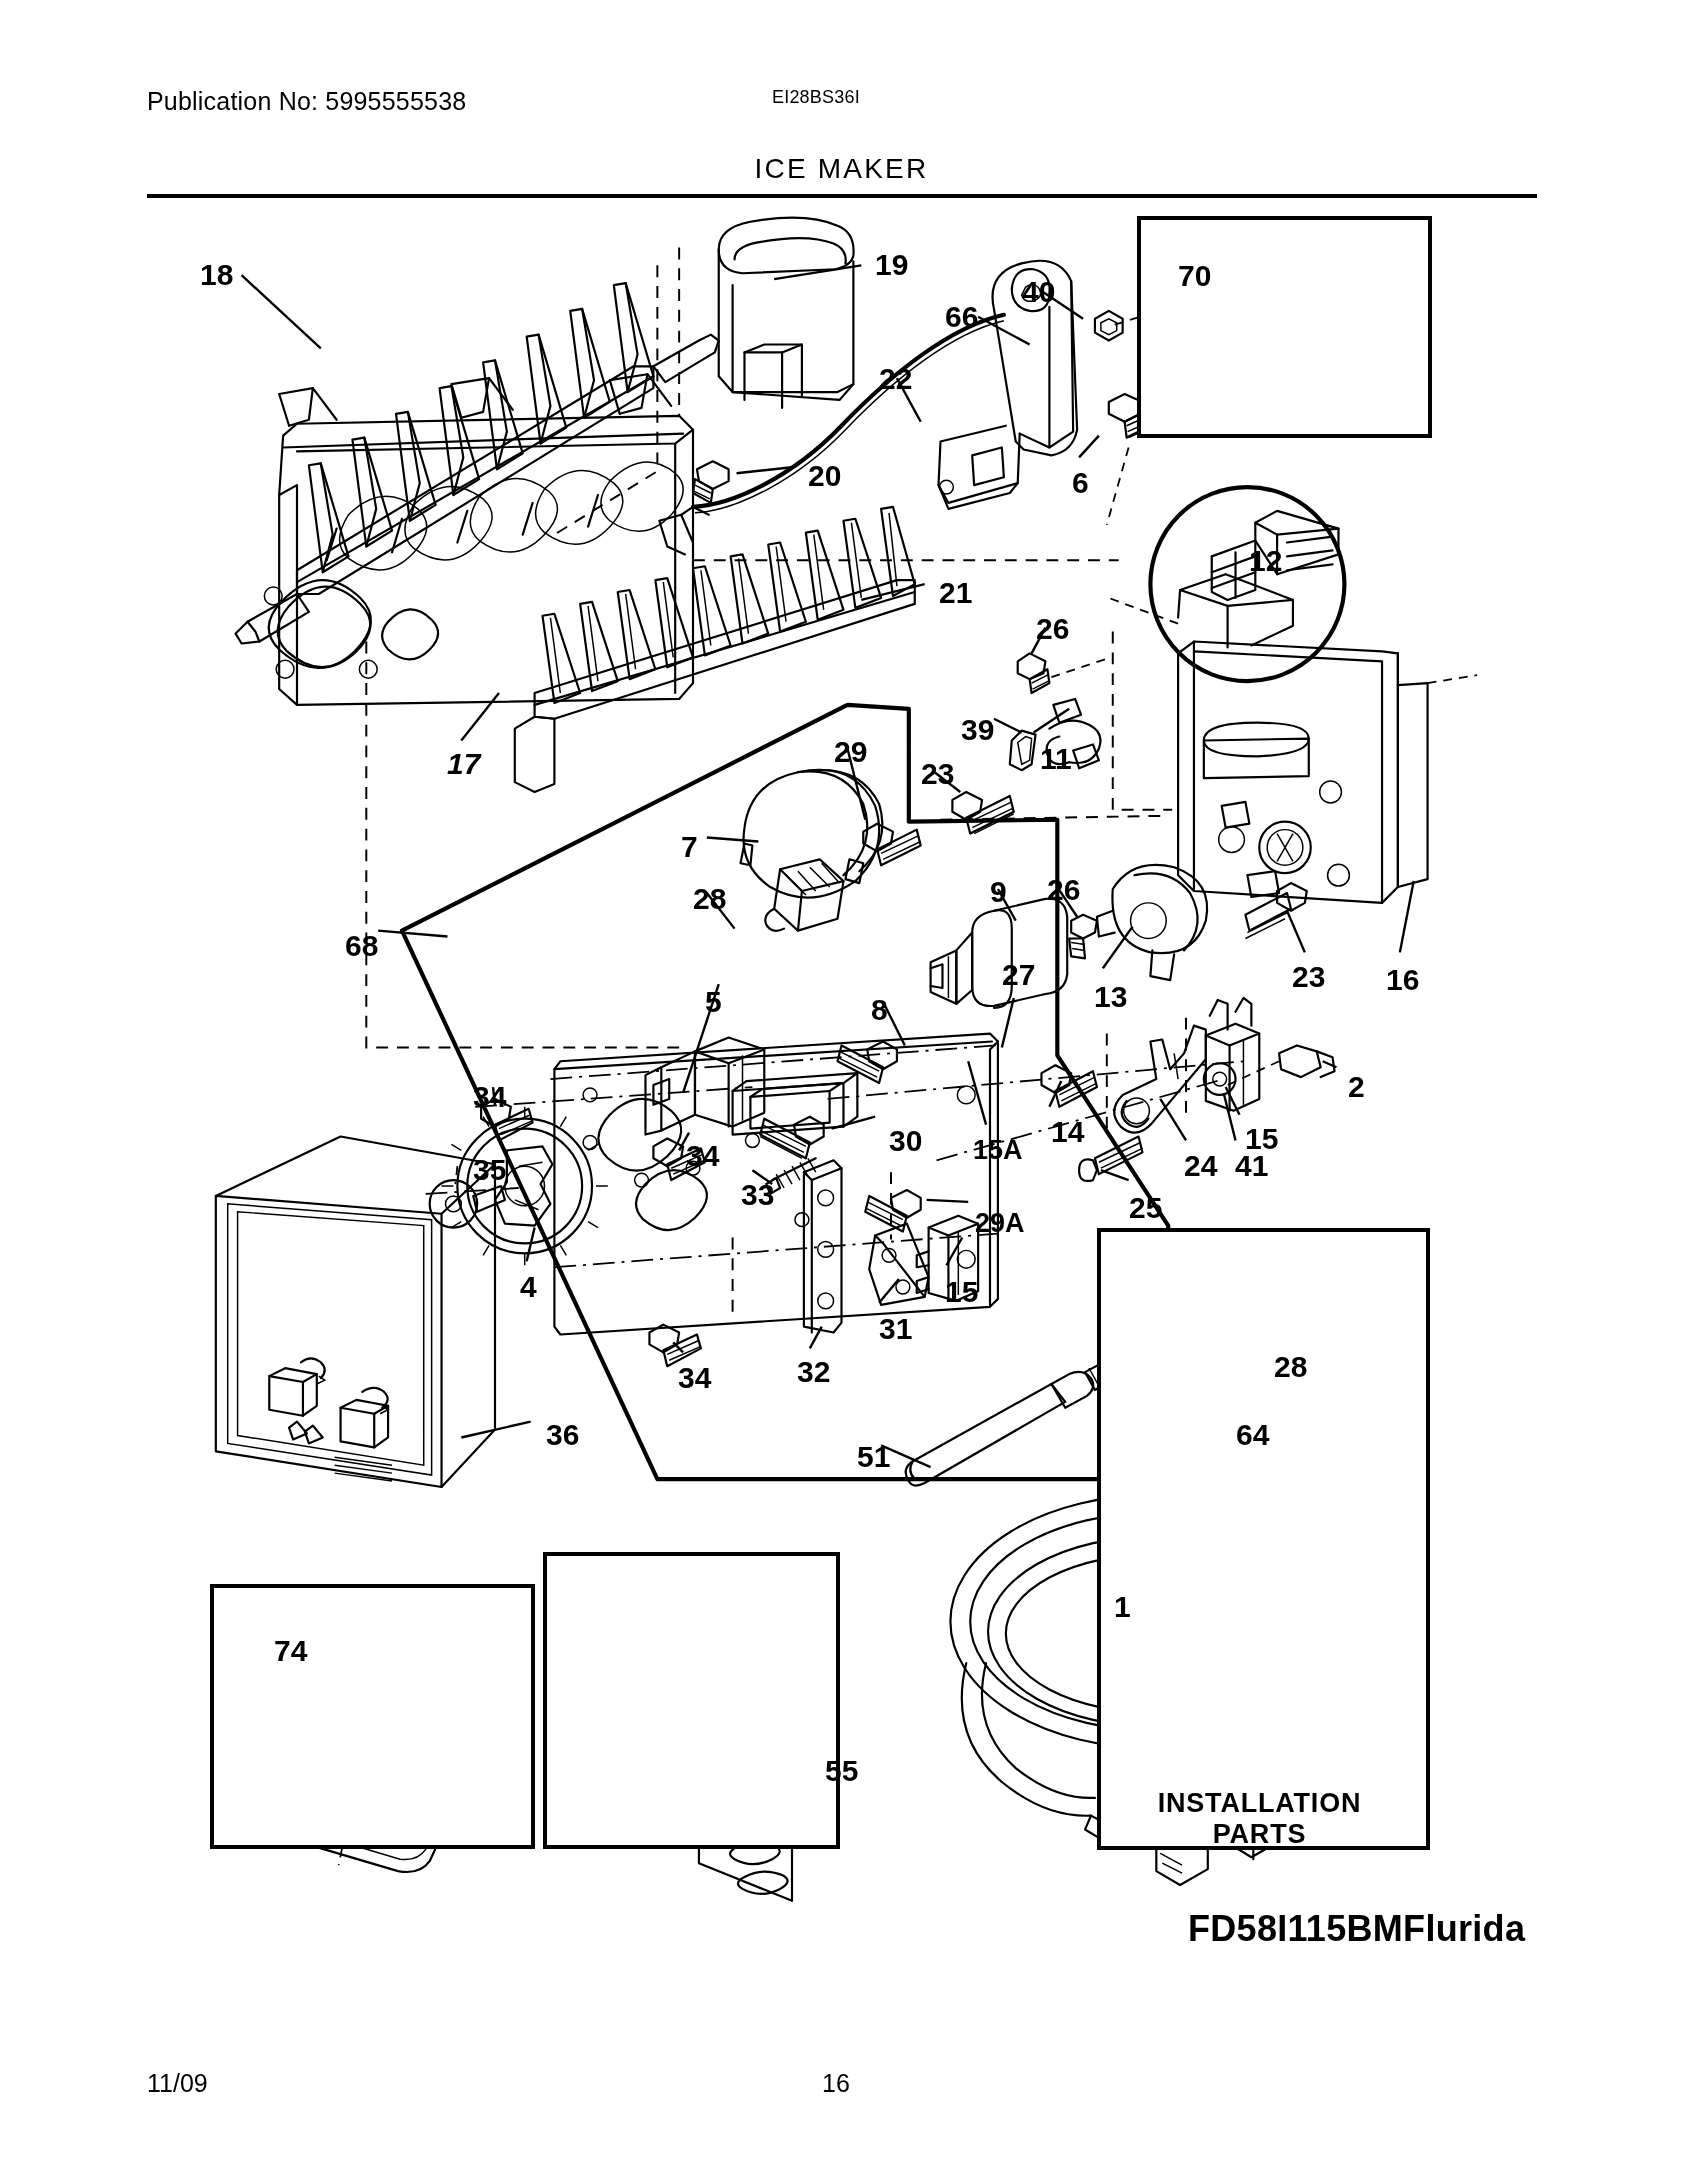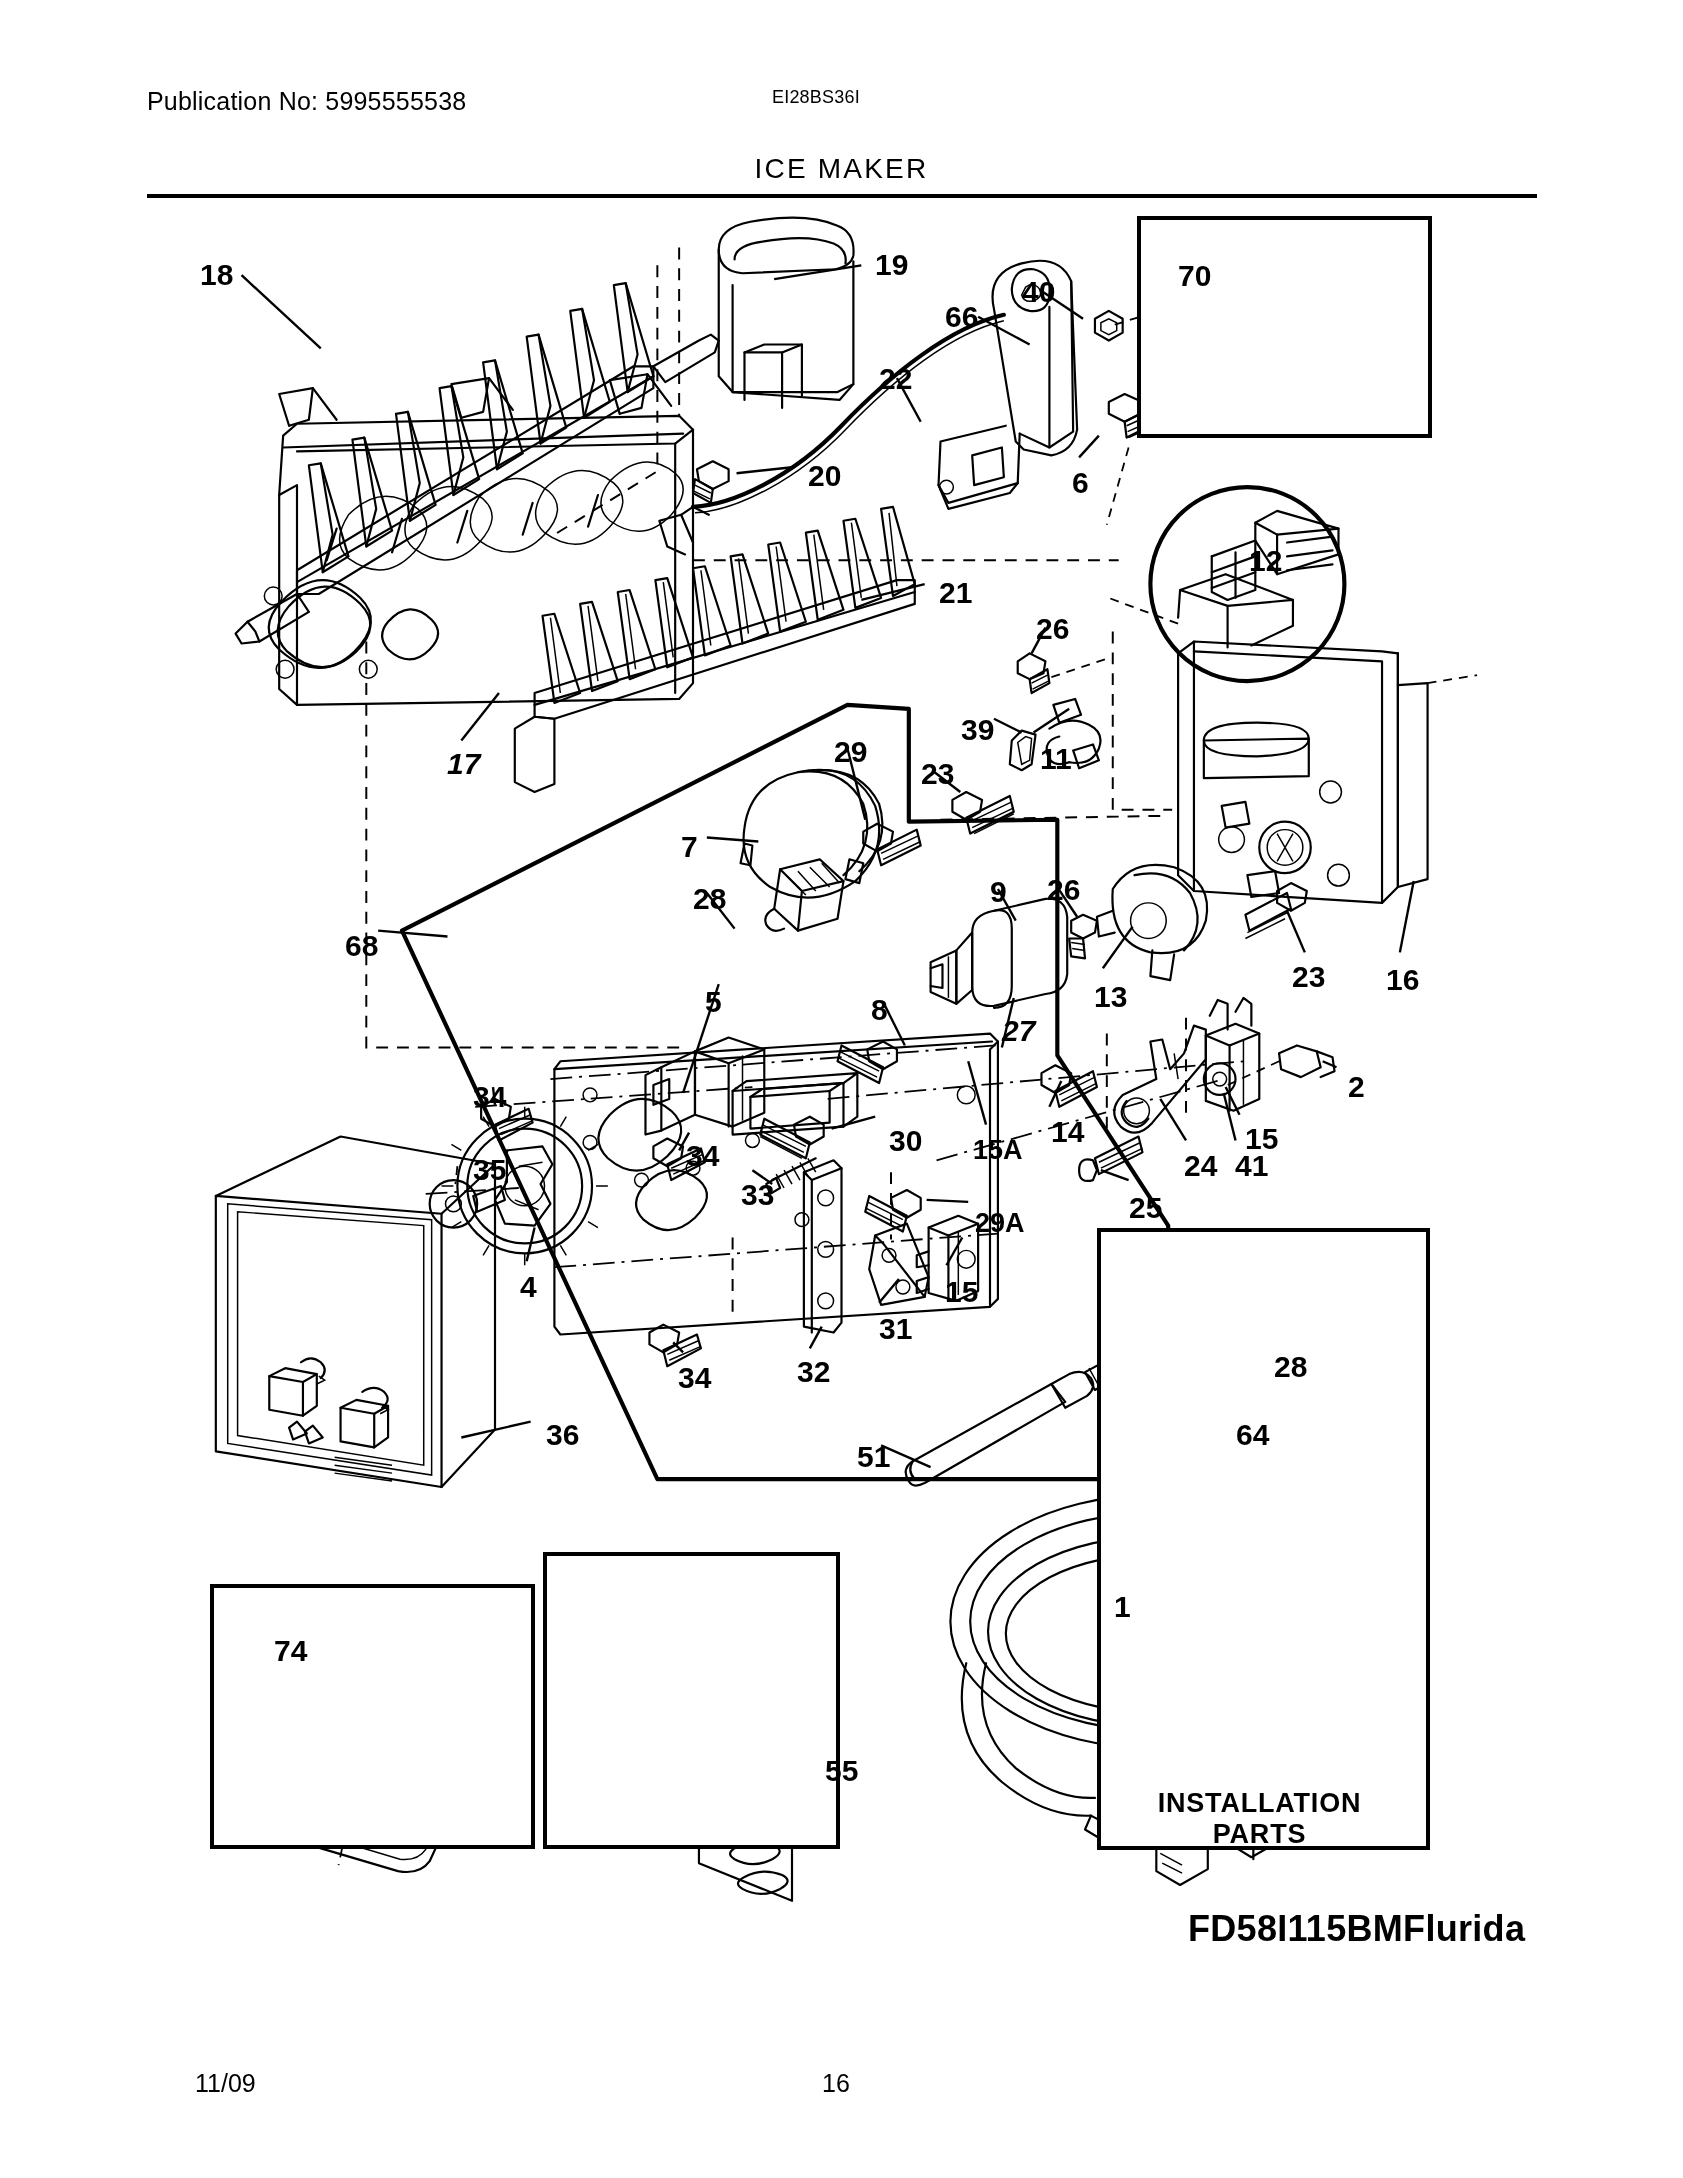--- a/index.html
+++ b/index.html
@@ -8,21 +8,21 @@
   .page{position:absolute;inset:0;}
 
   
   .pub-no{position:absolute;left:147px;top:87px;font-size:25px;letter-spacing:0.2px;}
   .model{position:absolute;left:772px;top:87px;font-size:18px;letter-spacing:0.2px;}
   .sheet-title{position:absolute;left:0;right:0;top:153px;text-align:center;
                font-size:28px;letter-spacing:2.2px;}
   .rule{position:absolute;left:147px;width:1390px;top:194px;height:4px;background:#000;}
 
   
-  .foot-date{position:absolute;left:147px;top:2069px;font-size:25px;margin-left:48px;}
+  .foot-date{position:absolute;left:147px;top:2069px;font-size:25px;}
   .foot-page{position:absolute;left:822px;top:2069px;font-size:25px;}
   .fd-code{position:absolute;left:1188px;top:1866px;font-size:36px;font-weight:bold;
            letter-spacing:0.3px;margin-top:42px;}
 
   
   .inset-box{position:absolute;border:4px solid #000;box-sizing:border-box;background:#fff;}
   .inset-70{left:1137px;top:216px;width:295px;height:222px;}
   .inset-74{left:210px;top:1584px;width:325px;height:265px;}
   .inset-55{left:543px;top:1552px;width:297px;height:297px;}
   .inset-install{left:1097px;top:1228px;width:333px;height:622px;}
@@ -646,21 +646,21 @@
       <div class="cal" style="left: 681px; top: 832px;">7</div>
       <div class="cal" style="left: 693px; top: 884px;">28</div>
       <div class="cal" style="left: 345px; top: 931px;">68</div>
       <div class="cal" style="left: 990px; top: 877px;">9</div>
       <div class="cal" style="left: 1047px; top: 875px;">26</div>
       <div class="cal" style="left: 1094px; top: 982px;">13</div>
       <div class="cal" style="left: 1292px; top: 962px;">23</div>
       <div class="cal" style="left: 1386px; top: 965px;">16</div>
       <div class="cal" style="left: 705px; top: 987px;">5</div>
       <div class="cal" style="left: 871px; top: 995px;">8</div>
-      <div class="cal" style="left: 1002px; top: 1016px; font-style: italic;">27</div>
+      <div class="cal" style="left: 1002px; top: 960px;">27</div>
       <div class="cal" style="left: 1348px; top: 1072px;">2</div>
       <div class="cal" style="left: 473px; top: 1082px;">34</div>
       <div class="cal" style="left: 686px; top: 1141px;">34</div>
       <div class="cal" style="left: 889px; top: 1126px;">30</div>
       <div class="cal sm" style="left: 973px; top: 1137px;">15A</div>
       <div class="cal" style="left: 1051px; top: 1117px;">14</div>
       <div class="cal" style="left: 1245px; top: 1124px;">15</div>
       <div class="cal" style="left: 473px; top: 1155px;">35</div>
       <div class="cal" style="left: 741px; top: 1180px;">33</div>
       <div class="cal" style="left: 1184px; top: 1151px;">24</div>

